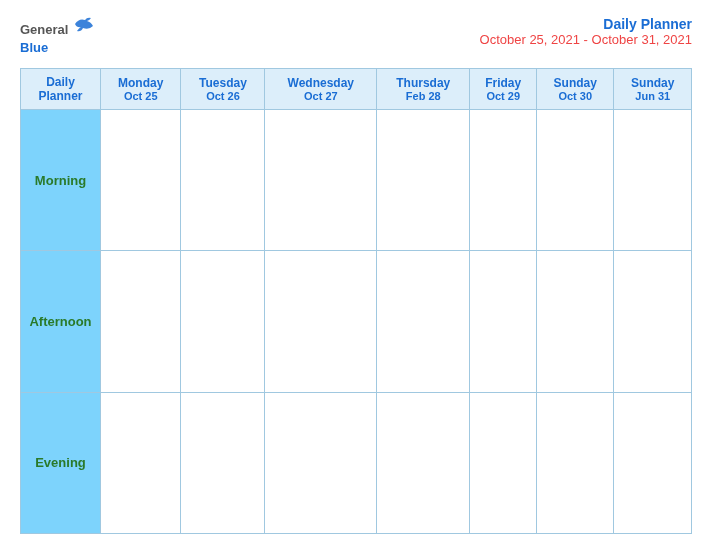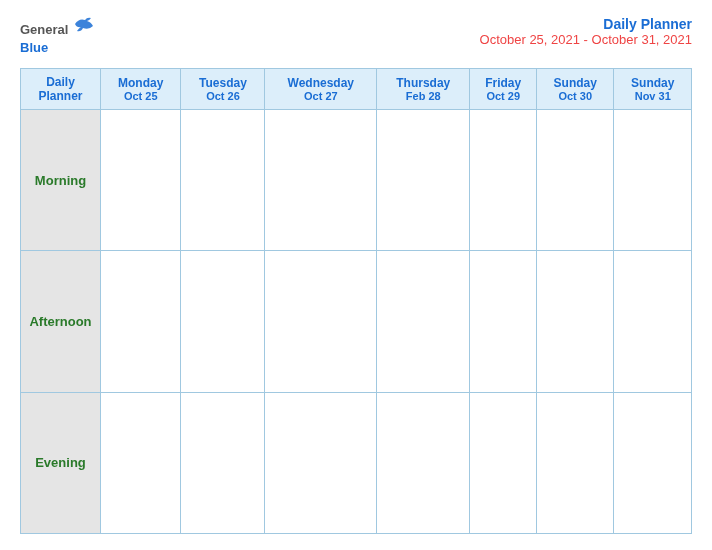--- a/index.html
+++ b/index.html
@@ -90,21 +90,21 @@
       color: #1a6dd4;
       display: block;
     }
 
     .col-label {
       width: 80px;
       background-color: #dceefa;
     }
 
     .time-label-cell {
-      background-color: #e5e5e5;
+      background-color: #7dd3fc;
       font-size: 13px;
       font-weight: bold;
       color: #2a7a2a;
       padding: 10px 4px;
       height: 110px;
     }
 
     .data-cell {
       background-color: #fff;
       height: 110px;
@@ -156,21 +156,21 @@
       <th>
         <span class="header-day-name">Friday</span>
         <span class="header-date">Oct 29</span>
       </th>
       <th>
         <span class="header-day-name">Sunday</span>
         <span class="header-date">Oct 30</span>
       </th>
       <th>
         <span class="header-day-name">Sunday</span>
-        <span class="header-date">Nov 31</span>
+        <span class="header-date">Jun 31</span>
       </th>
     </tr>
   </thead>
   <tbody>
     <tr>
       <td class="time-label-cell">Morning</td>
       <td class="data-cell"></td>
       <td class="data-cell"></td>
       <td class="data-cell"></td>
       <td class="data-cell"></td>

